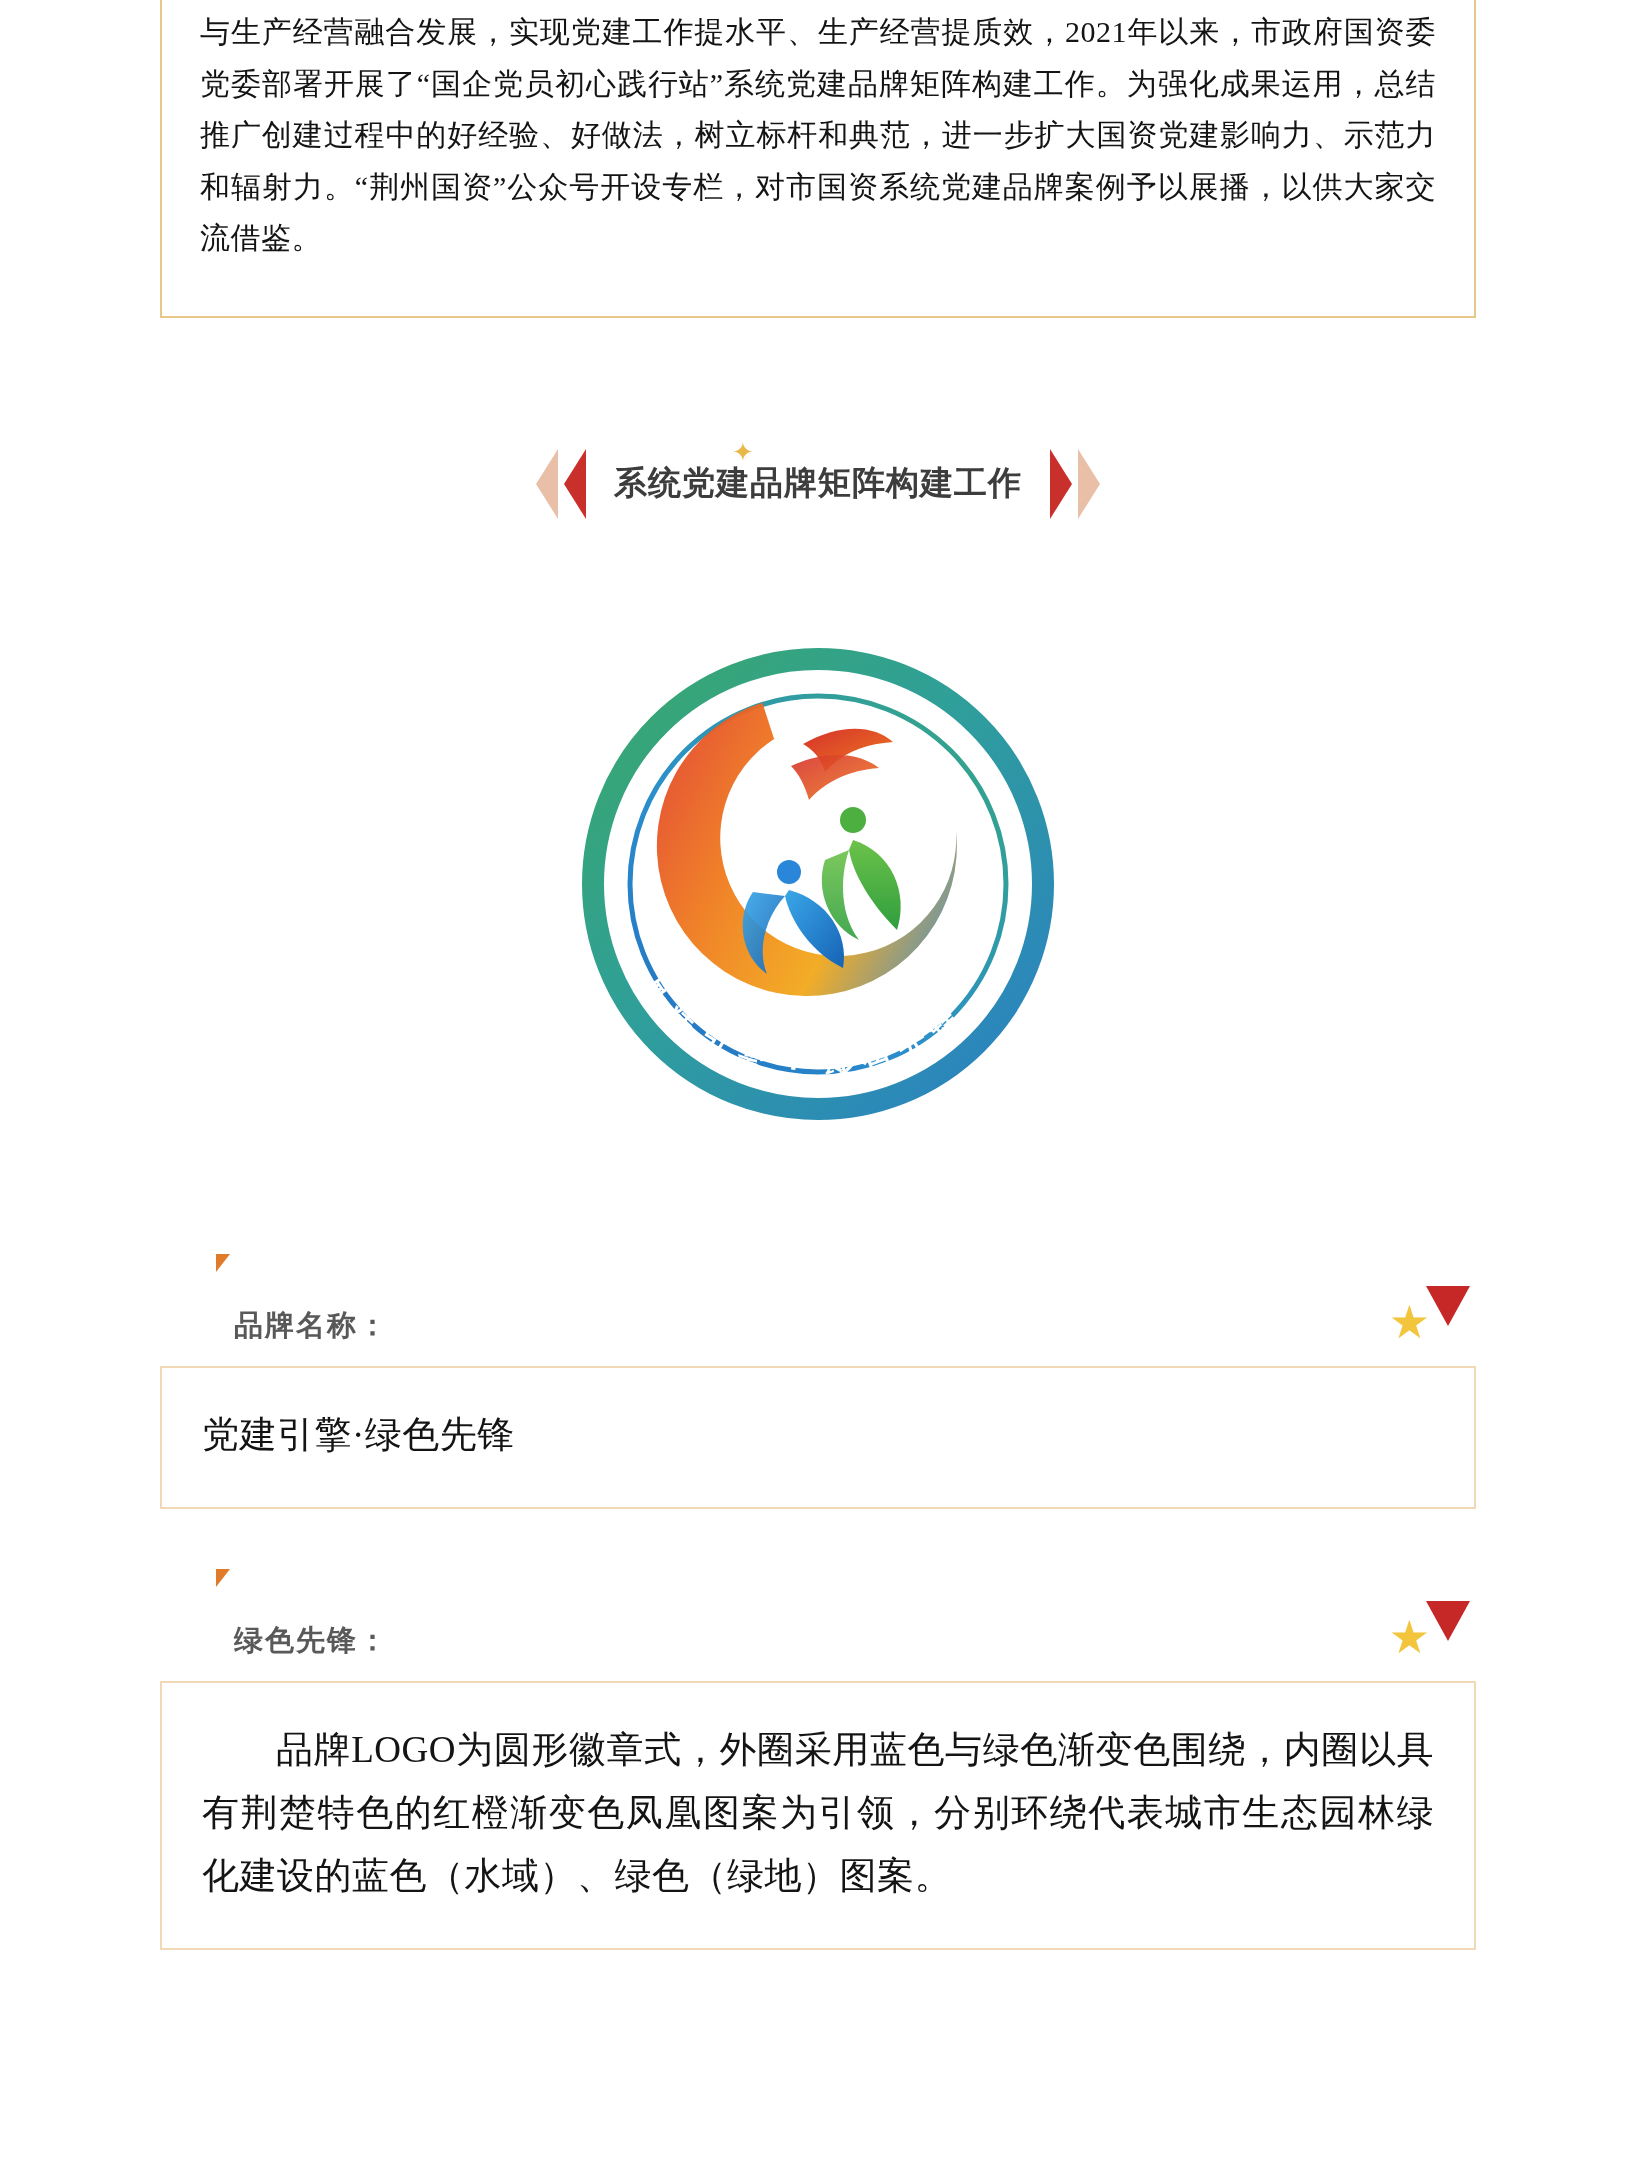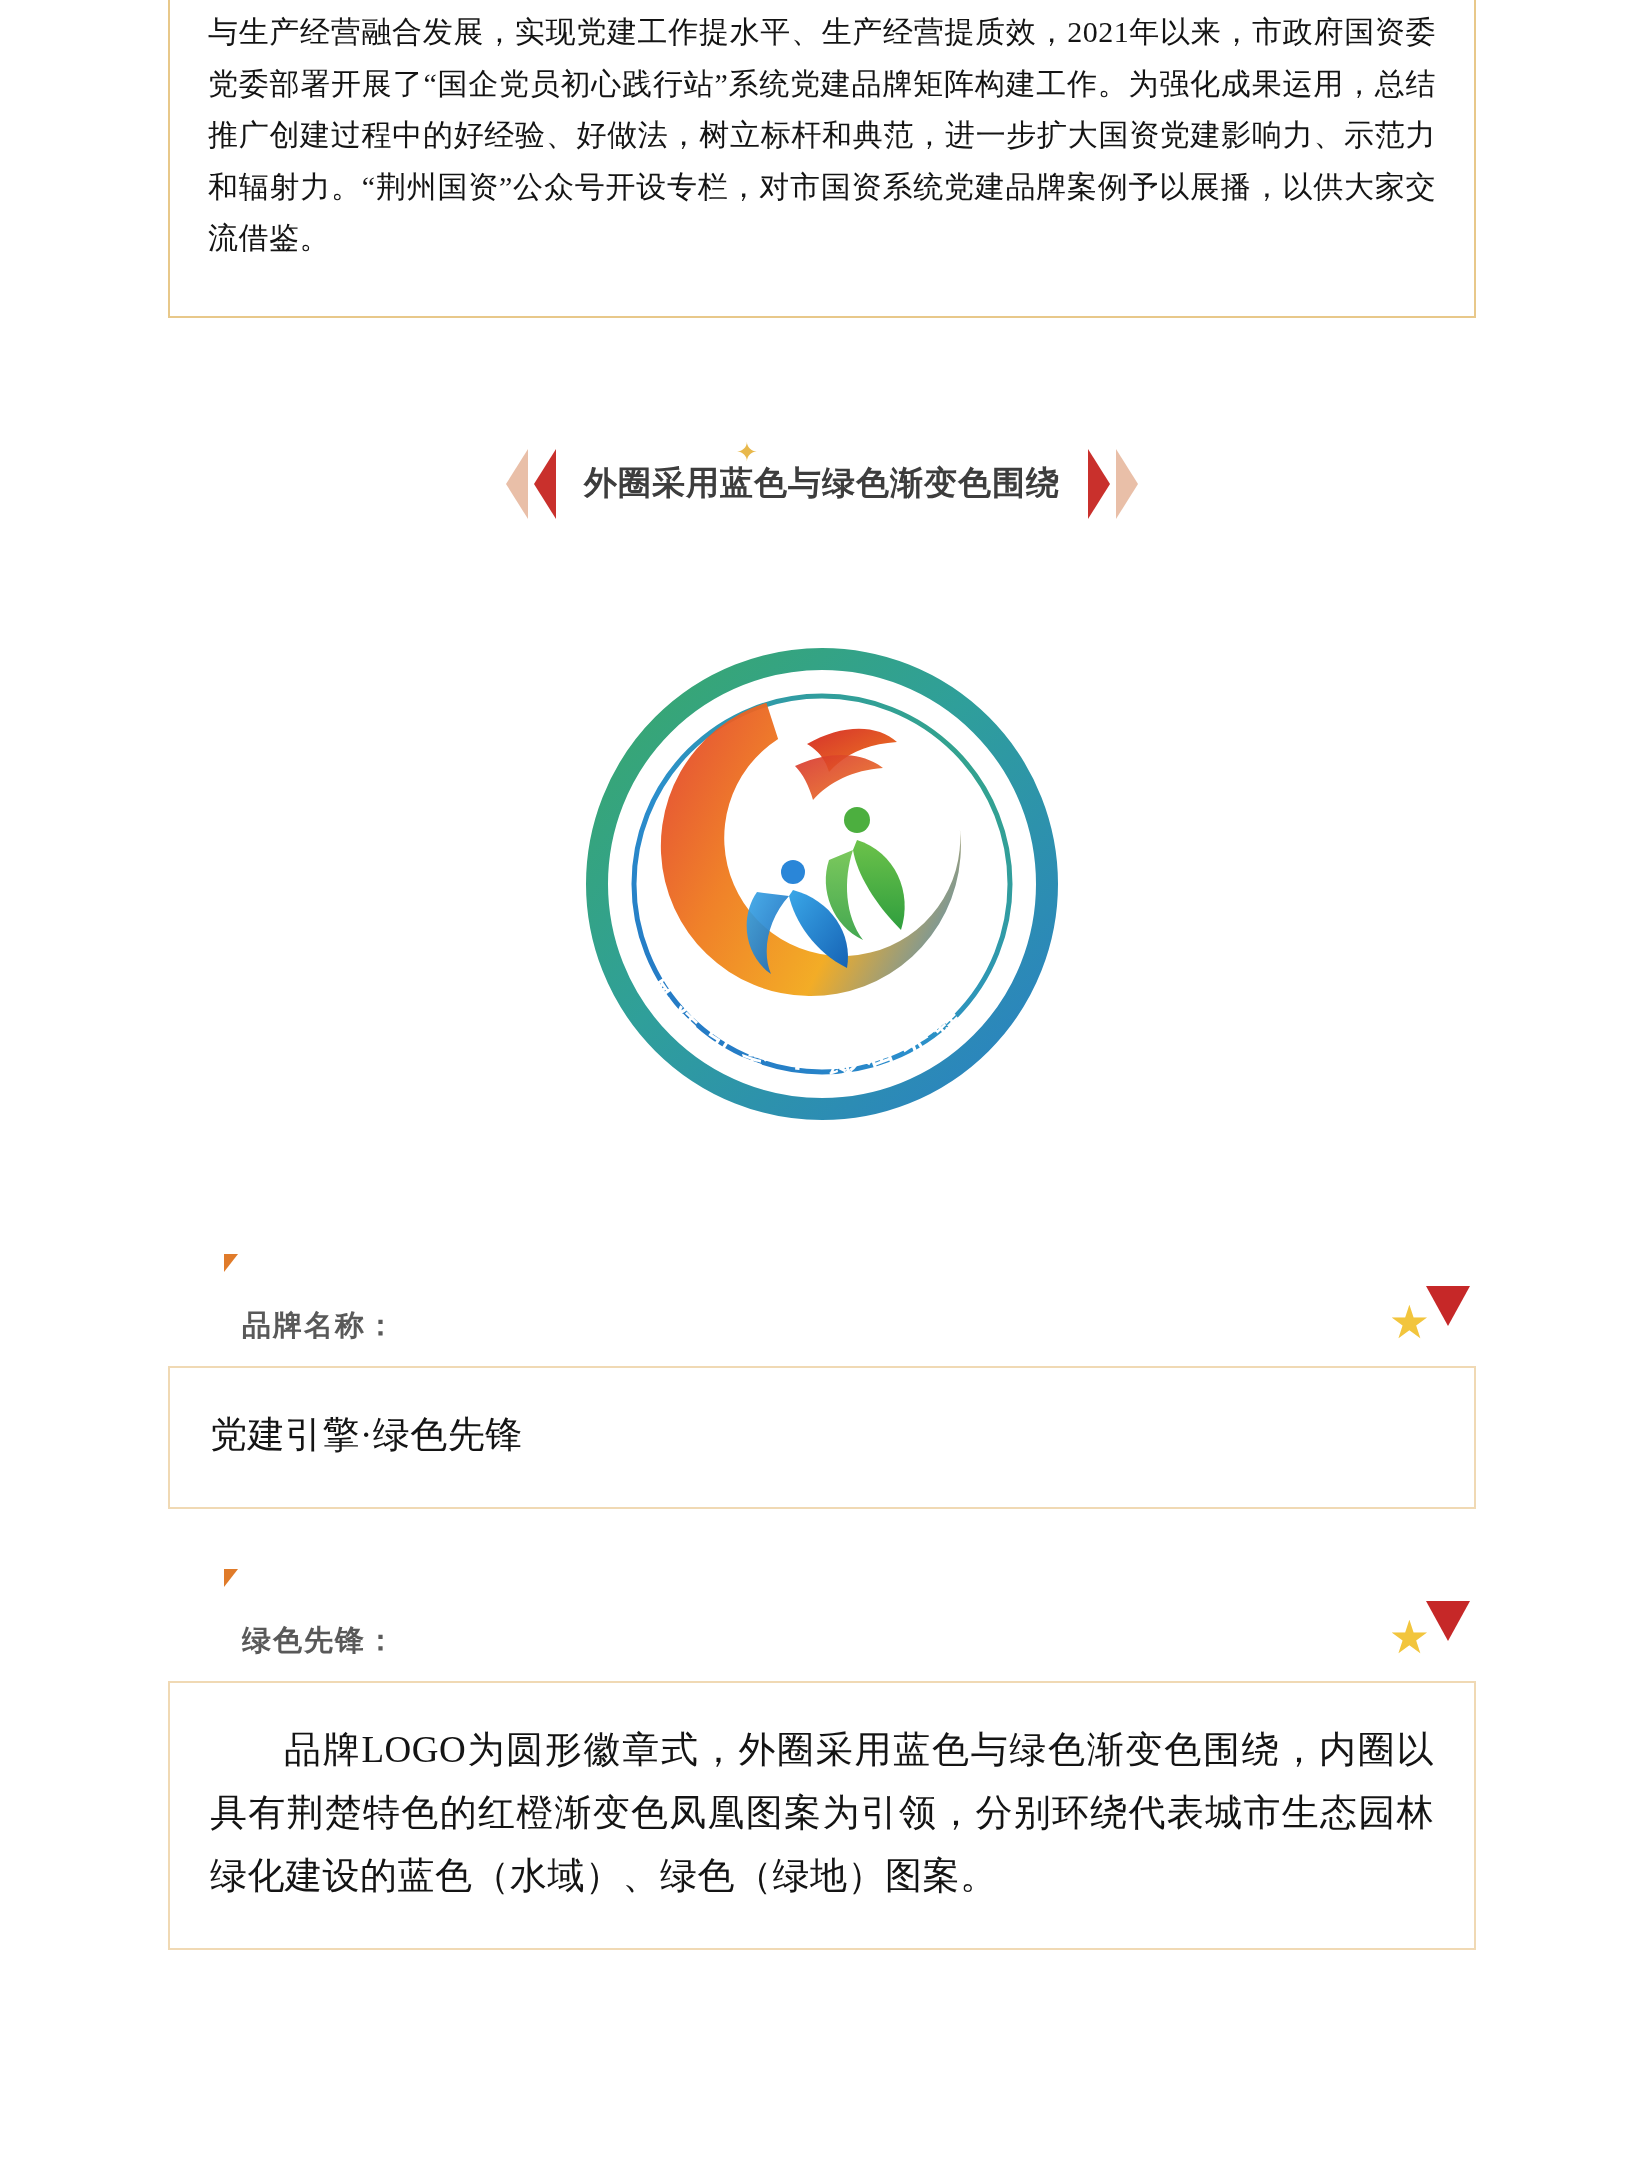--- a/index.html
+++ b/index.html
@@ -14,21 +14,20 @@
     color: #1a1a1a;
     position: relative;
     overflow: hidden;
   }
 
   .page {
     width: 1636px;
     min-height: 2165px;
     position: relative;
     box-sizing: border-box;
-    padding-left: 8px;
   }
 
   
   .intro-box {
     margin: 0 160px 0 160px;
     border: 2px solid #e8c88a;
     border-top: none;
     padding: 0 38px 52px 38px;
     box-sizing: border-box;
   }
@@ -190,21 +189,21 @@
   <div class="intro-box">
     <p class="intro-text">与生产经营融合发展，实现党建工作提水平、生产经营提质效，2021年以来，市政府国资委党委部署开展了“国企党员初心践行站”系统党建品牌矩阵构建工作。为强化成果运用，总结推广创建过程中的好经验、好做法，树立标杆和典范，进一步扩大国资党建影响力、示范力和辐射力。“荆州国资”公众号开设专栏，对市国资系统党建品牌案例予以展播，以供大家交流借鉴。</p>
   </div>
 
   <div class="title-band">
     <span class="band-spark">✦</span>
     <span class="chev-left">
       <span class="chev chev-l-pale"></span>
       <span class="chev chev-l-red"></span>
     </span>
-    <span class="band-title">外圈采用蓝色与绿色渐变色围绕</span>
+    <span class="band-title">系统党建品牌矩阵构建工作</span>
     <span class="chev-right">
       <span class="chev chev-r-red"></span>
       <span class="chev chev-r-pale"></span>
     </span>
   </div>
 
   <div class="logo-wrap">
     <div class="logo">
       <svg width="530" height="620" viewBox="0 0 530 620" xmlns="http://www.w3.org/2000/svg">
         <defs>

